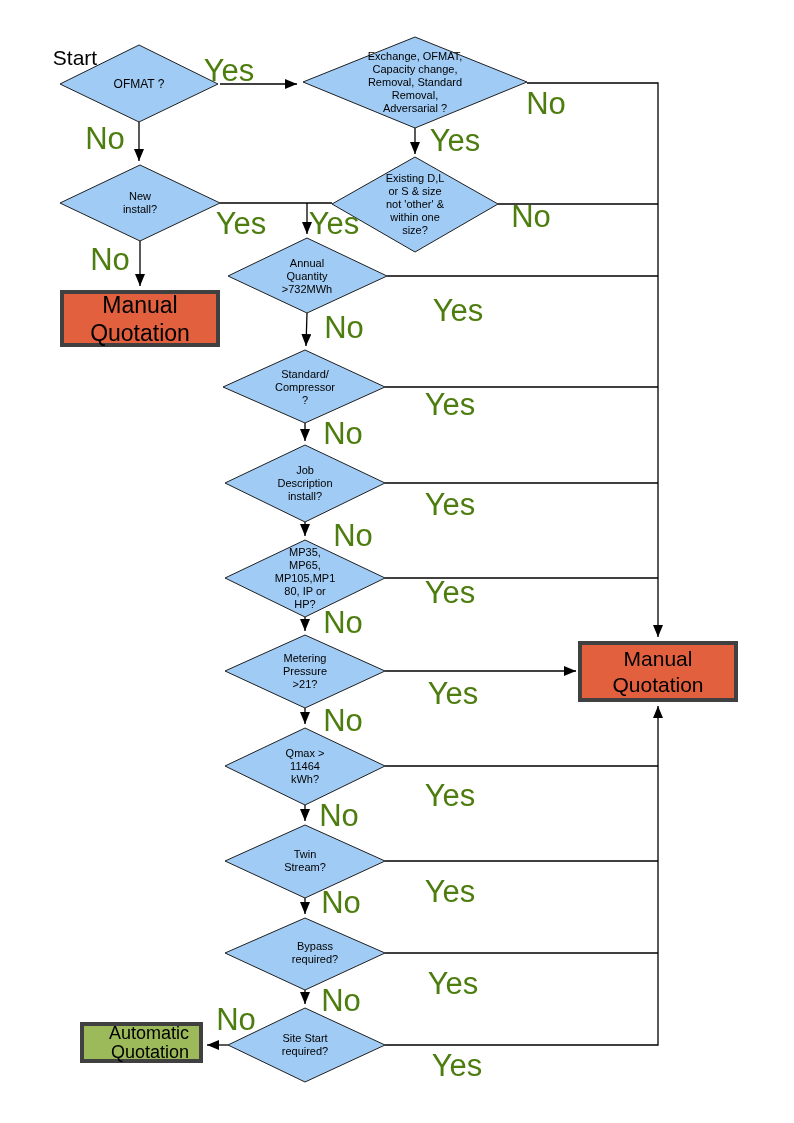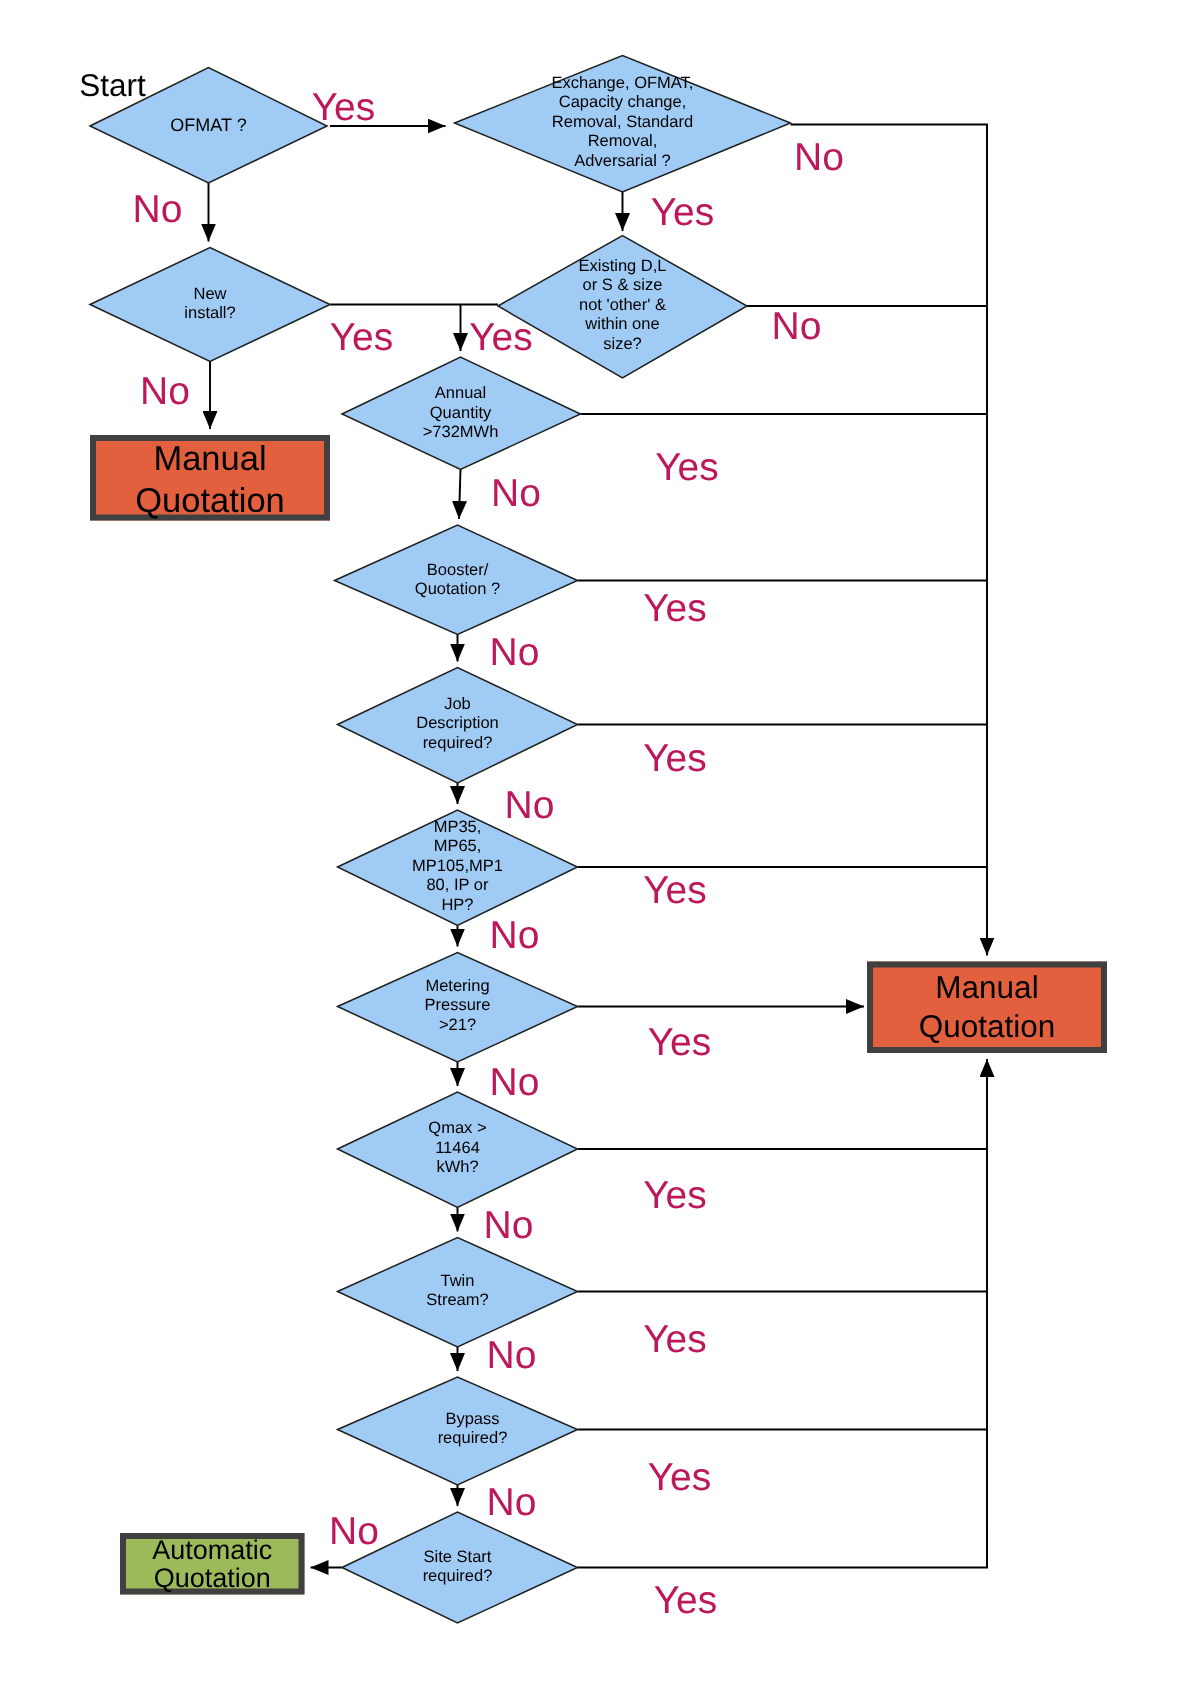--- a/index.html
+++ b/index.html
@@ -15,34 +15,34 @@
   .lbl {
     position: absolute;
     transform: translate(-50%, -50%);
     text-align: center;
     color: #000;
     pointer-events: none;
     white-space: normal;
   }
   .node-lbl { font-size: 11px; line-height: 13px; }
   .node-lbl.bw { word-wrap: break-word; overflow-wrap: break-word; }
-  .edge-lbl { font-size: 26px; line-height: 24px; color: #be185d; }
+  .edge-lbl { font-size: 31px; line-height: 24px; color: #4d7c0f; }
   .start-lbl { font-size: 21px; font-weight: normal; }
   .term {
     position: absolute;
     border: 4px solid #404040;
     display: flex;
     align-items: center;
     justify-content: center;
     text-align: center;
     box-sizing: border-box;
   }
   .term-manual-left  { left: 60px;  top: 290px;  width: 160px; height: 57px; background: #E2603D; font-size: 23px; line-height: 28px; }
   .term-manual-right { left: 578px; top: 641px;  width: 160px; height: 61px; background: #E2603D; font-size: 21px; line-height: 26px; }
-  .term-auto         { left: 80px;  top: 1022px; width: 123px; height: 41px; background: #9CBA59; font-size: 18px; line-height: 19px; }
+  .term-auto         { left: 80px;  top: 1022px; width: 123px; height: 41px; background: #9CBA59; font-size: 18px; line-height: 19px; text-align: right; }
   .term-inner { width: 120px; }
   .term-auto .term-inner { width: 95px; }
 </style>
 </head>
 <body>
 
 <div class="canvas">
 
   <svg width="794" height="1123" viewBox="0 0 794 1123">
     <defs>
@@ -107,22 +107,22 @@
     <div class="term-inner">Automatic Quotation</div>
   </div>
 
   <div class="lbl start-lbl" style="left:75px; top:58px;">Start</div>
 
   <div class="lbl node-lbl" style="left:139px; top:84px;  width:70px; font-size:12px;">OFMAT ?</div>
   <div class="lbl node-lbl" style="left:415px; top:204px; width:64px;">Existing D,L or S &amp; size not 'other' &amp; within one size?</div>
   <div class="lbl node-lbl" style="left:415px; top:82px;  width:102px;">Exchange, OFMAT, Capacity change, Removal, Standard Removal, Adversarial ?</div>
   <div class="lbl node-lbl" style="left:140px; top:203px; width:44px;">New install?</div>
   <div class="lbl node-lbl" style="left:307px; top:276px; width:60px;">Annual Quantity &gt;732MWh</div>
-  <div class="lbl node-lbl" style="left:305px; top:387px; width:66px;">Booster/ Quotation ?</div>
-  <div class="lbl node-lbl" style="left:305px; top:483px; width:62px;">Job Description required?</div>
+  <div class="lbl node-lbl" style="left:305px; top:387px; width:66px;">Standard/ Compressor ?</div>
+  <div class="lbl node-lbl" style="left:305px; top:483px; width:62px;">Job Description install?</div>
   <div class="lbl node-lbl bw" style="left:305px; top:578px; width:62px;">MP35, MP65, MP105,MP180, IP or HP?</div>
   <div class="lbl node-lbl" style="left:305px; top:671px; width:54px;">Metering Pressure &gt;21?</div>
   <div class="lbl node-lbl" style="left:305px; top:766px; width:50px;">Qmax &gt; 11464 kWh?</div>
   <div class="lbl node-lbl" style="left:305px; top:861px; width:48px;">Twin Stream?</div>
   <div class="lbl node-lbl" style="left:315px; top:953px; width:58px;">Bypass required?</div>
   <div class="lbl node-lbl" style="left:305px; top:1045px; width:50px;">Site Start required?</div>
 
   <div class="lbl edge-lbl" style="left:229px; top:71px;">Yes</div>
   <div class="lbl edge-lbl" style="left:105px; top:139px;">No</div>
   <div class="lbl edge-lbl" style="left:546px; top:104px;">No</div>

